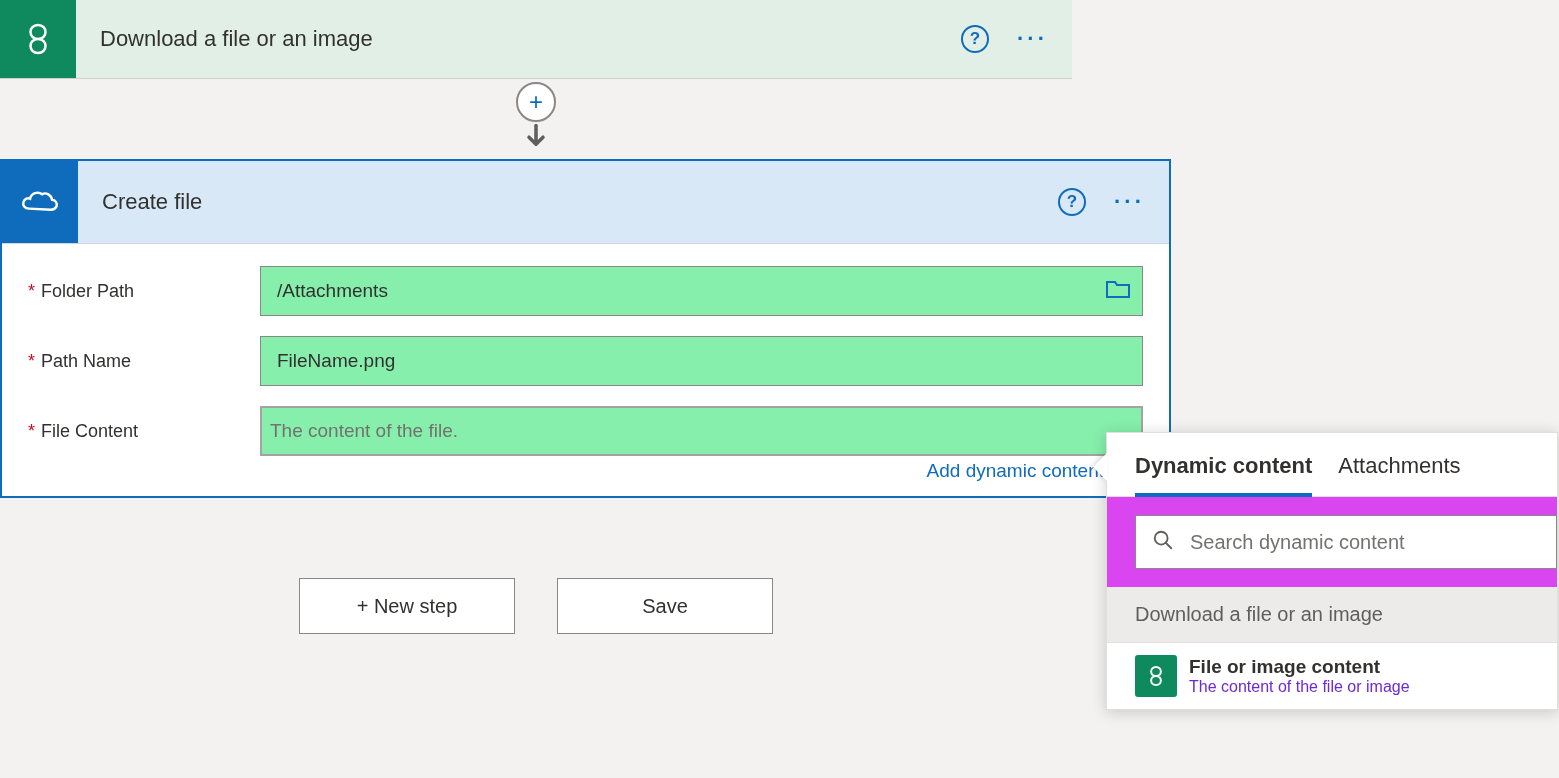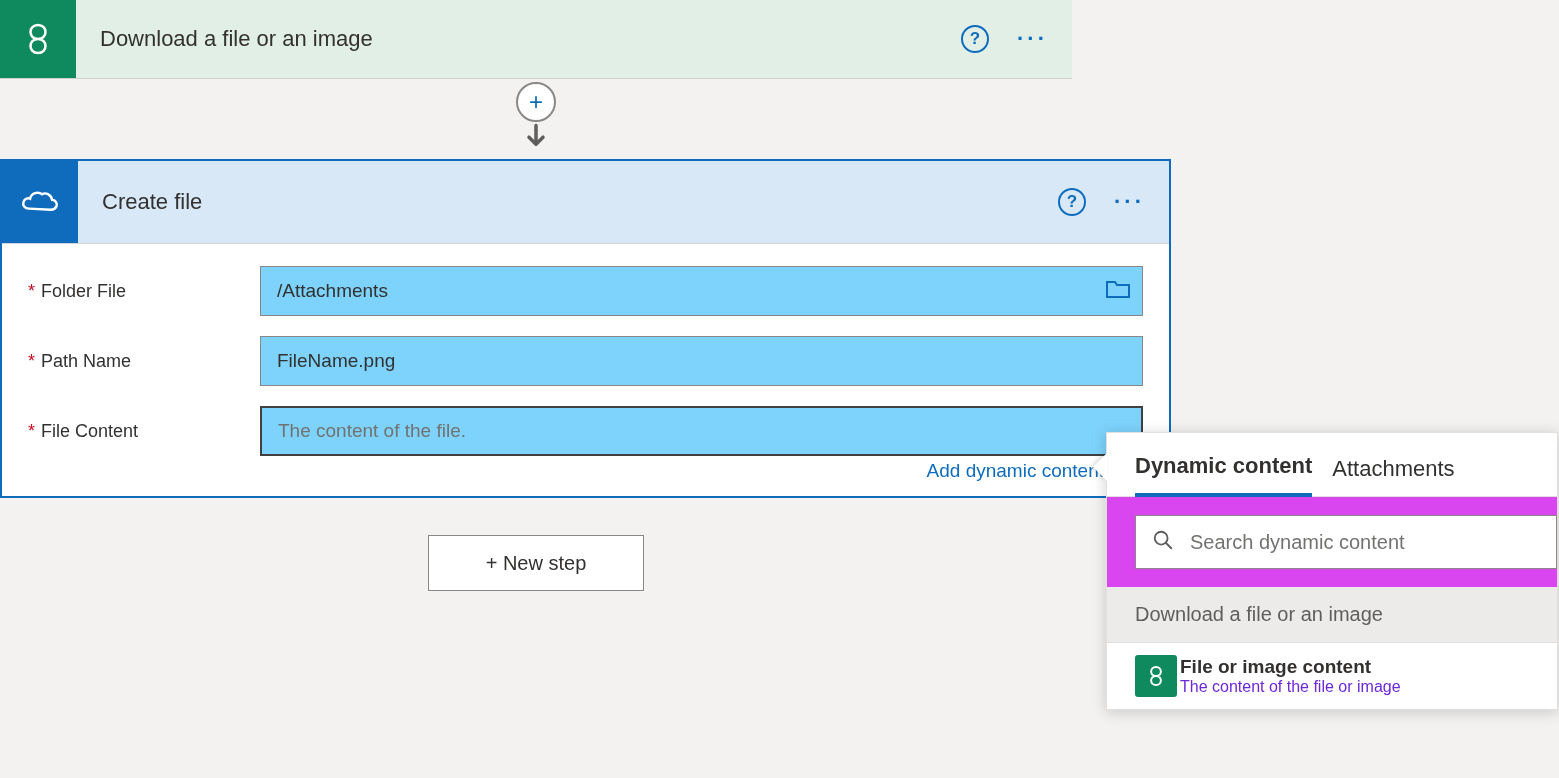--- a/index.html
+++ b/index.html
@@ -152,27 +152,28 @@
     flex: 1;
     position: relative;
   }
   .field-input {
     width: 100%;
     height: 50px;
     padding: 10px 48px 10px 16px;
     font-size: 19px;
     font-family: inherit;
     border: 1px solid #8a8886;
-    background: #7dd3fc;
+    background: #86efac;
     color: #323130;
     outline: none;
   }
   .field-input::placeholder { color: #737270; }
   .field-input.active {
-    border: 2px solid #404040;
+    border: 2px solid #a3a3a3;
+    padding-left: 8px;
   }
   .folder-icon {
     position: absolute;
     right: 12px;
     top: 50%;
     transform: translateY(-50%);
     color: #0f6cbd;
   }
   .add-dyn-row {
     display: flex;
@@ -207,21 +208,21 @@
     width: 5px; height: 22px;
     background: #0f6cbd;
   }
 
   
   .bottom-buttons {
     width: 1072px;
     display: flex;
     justify-content: center;
     gap: 42px;
-    margin-top: 37px;
+    margin-top: 80px;
   }
   .btn {
     width: 216px;
     height: 56px;
     background: #fff;
     border: 1px solid #8a8886;
     font-size: 20px;
     color: #323130;
     font-family: inherit;
     cursor: pointer;
@@ -246,24 +247,23 @@
     left: -14px;
     top: 20px;
     width: 0; height: 0;
     border-top: 14px solid transparent;
     border-bottom: 14px solid transparent;
     border-right: 14px solid #fff;
     filter: drop-shadow(-2px 0 2px rgba(0,0,0,0.12));
   }
   .dyn-tabs {
     display: flex;
-    gap: 20px;
+    gap: 26px;
     padding: 20px 37px 0 28px;
     border-bottom: 1px solid #e1dfdd;
-    align-items: flex-end;
   }
   .dyn-tab {
     font-size: 22px;
     color: #323130;
     padding-bottom: 14px;
     cursor: pointer;
     font-weight: 400;
   }
   .dyn-tab.active {
     font-weight: 600;
@@ -295,21 +295,21 @@
   .dyn-search input::placeholder { color: #737270; }
   .dyn-section-head {
     background: #edebe9;
     padding: 16px 28px;
     font-size: 20px;
     color: #605e5c;
   }
   .dyn-item {
     display: flex;
     align-items: center;
-    gap: 3px;
+    gap: 12px;
     padding: 12px 28px;
     border-top: 1px solid #e1dfdd;
     cursor: pointer;
   }
   .dyn-item-icon {
     width: 42px; height: 42px;
     background: #0f8a5f;
     border-radius: 3px;
     display: flex;
     align-items: center;
@@ -363,21 +363,21 @@
           <span class="help-circle">?</span>
           <span class="more-dots">···</span>
         </div>
       </div>
     </div>
 
     <div class="fields">
       <div class="field-row">
         <div class="field-label">
           <span class="req">*</span>
-          <span>Folder File</span>
+          <span>Folder Path</span>
         </div>
         <div class="field-input-wrap">
           <input class="field-input" value="/Attachments" style="">
           <span class="folder-icon">
             <svg width="26" height="22" viewBox="0 0 26 22" fill="none">
                 <path d="M2 4 L10 4 L12 7 L24 7 L24 19 L2 19 Z" stroke="#0f6cbd" stroke-width="2" fill="none"></path>
               </svg>
           </span>
         </div>
       </div>
@@ -408,20 +408,23 @@
           <span class="sq">+</span>
             <span class="bar"></span>
         </span>
       </div>
     </div>
   </div>
 
   <div class="bottom-buttons">
     <button class="btn">
       <span>+ New step</span>
+    </button>
+    <button class="btn">
+      <span>Save</span>
     </button>
   </div>
 
 </div>
 
 <div class="dyn-panel">
   <div class="dyn-panel-pointer"></div>
   <div class="dyn-tabs">
     <div class="dyn-tab active">Dynamic content</div>
     <div class="dyn-tab">Attachments</div>

